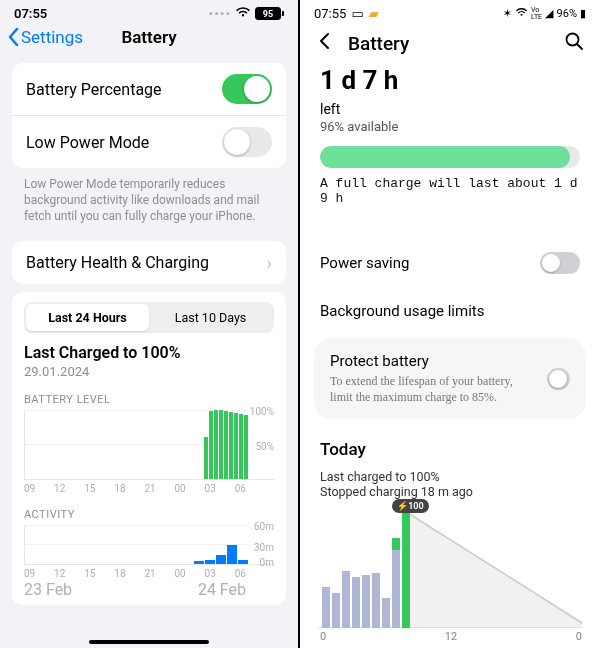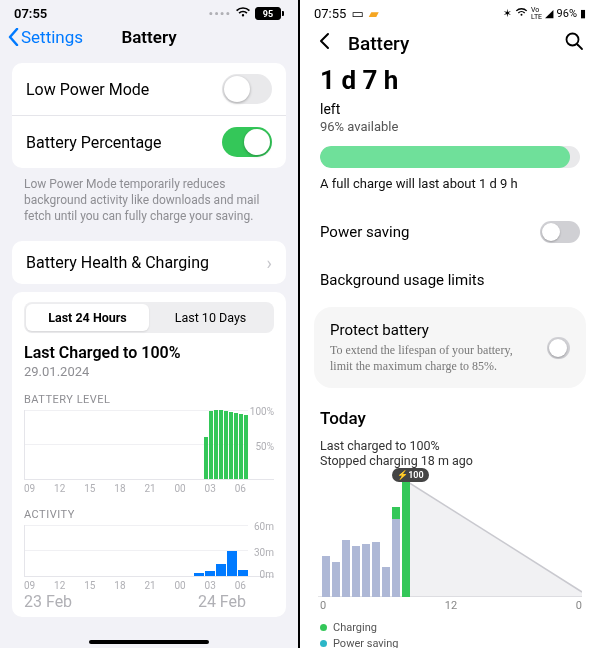--- a/index.html
+++ b/index.html
@@ -51,21 +51,21 @@
   
   .and-nav { display:flex; align-items:center; justify-content:space-between; padding:8px 16px 4px; }
   .and-nav .left { display:flex; align-items:center; gap:14px; }
   .and-title { font-size:19px; font-weight:500; }
   .and-block { padding: 6px 20px 8px; }
   .and-big { font-size:26px; font-weight:700; display:flex; align-items:baseline; gap:6px;flex-direction:column;}
   .and-big .lt { font-size:14px; font-weight:400; }
   .and-avail { font-size:13px; color:#555; margin-top:2px;}
   .and-bar { height:22px; background:#e9e9eb; border-radius:11px; margin:12px 0 8px; overflow:hidden; }
   .and-bar-fill { height:100%; background:#6fe09a; border-radius:11px; }
-  .and-note { font-size:13px; color:#111; margin-bottom:8px;}
+  .and-note { font-size:13px; color:#111; margin-bottom:24px;font-family:Liberation Mono, monospace;}
   .and-row { display:flex; align-items:center; justify-content:space-between; padding:14px 20px; font-size:15px; }
   .and-card { background:#f6f6f6; border-radius:18px; margin:4px 14px; padding:14px 16px; }
   .and-card-h { font-size:15px; }
   .and-card-s { font-size:12px; color:#777; margin-top:3px; line-height:1.35;font-family:Liberation Serif, serif; }
   .and-toggle { width:40px; height:22px; border-radius:11px; background:#d0d0d4; position:relative;}
   .and-toggle .knob { width:18px; height:18px; background:#fff; border-radius:50%; position:absolute; top:2px; left:2px; box-shadow:0 1px 2px rgba(0,0,0,.25);}
   .and-today { padding:6px 20px 0; }
   .and-today-h { font-size:17px; font-weight:500; margin:10px 0 10px;}
   .and-today-s { font-size:12.5px; color:#333; }
   .and-chart { position:relative; height:115px; margin:14px 18px 2px; }
@@ -100,33 +100,33 @@
       <svg width="11" height="18" viewBox="0 0 11 18">
           <path d="M9 1L2 9l7 8" stroke="#007aff" stroke-width="2.5" fill="none" stroke-linecap="round" stroke-linejoin="round"></path>
         </svg>
       <span>Settings</span>
     </div>
     <div class="ios-title">Battery</div>
   </div>
 
   <div class="card">
     <div class="row">
+      <span>Battery Percentage</span>
+      <span class="toggle on">
+          <span class="knob"></span>
+        </span>
+    </div>
+    <div class="row">
       <span>Low Power Mode</span>
       <span class="toggle off">
           <span class="knob"></span>
         </span>
     </div>
-    <div class="row">
-      <span>Battery Percentage</span>
-      <span class="toggle on">
-          <span class="knob"></span>
-        </span>
-    </div>
-  </div>
-  <div class="footnote">Low Power Mode temporarily reduces background activity like downloads and mail fetch until you can fully charge your saving.</div>
+  </div>
+  <div class="footnote">Low Power Mode temporarily reduces background activity like downloads and mail fetch until you can fully charge your iPhone.</div>
 
   <div class="card">
     <div class="row">
       <span>Battery Health &amp; Charging</span>
       <span class="chev">›</span>
     </div>
   </div>
 
   <div class="chart-card">
     <div class="seg" style="margin:0 0 10px;">
@@ -160,21 +160,21 @@
         <span>12</span>
         <span>15</span>
         <span>18</span>
         <span>21</span>
         <span>00</span>
         <span>03</span>
         <span>06</span>
     </div>
 
     <div class="sec-label">ACTIVITY</div>
-    <div class="chart-area" style="height:52px">
+    <div class="chart-area" style="height:40px">
       <div class="grid-h" style="top:0"></div>
         <div class="grid-h" style="top:50%"></div>
       <span class="axis-lbl" style="top:-4px">60m</span>
       <span class="axis-lbl" style="top:44%">30m</span>
       <span class="axis-lbl" style="bottom:-4px">0m</span>
       <div class="act-bars">
         <span class="sp"></span>
         <span class="b" style="height:6%"></span>
           <span class="b" style="height:8%"></span>
         <span class="b" style="height:22%"></span>

